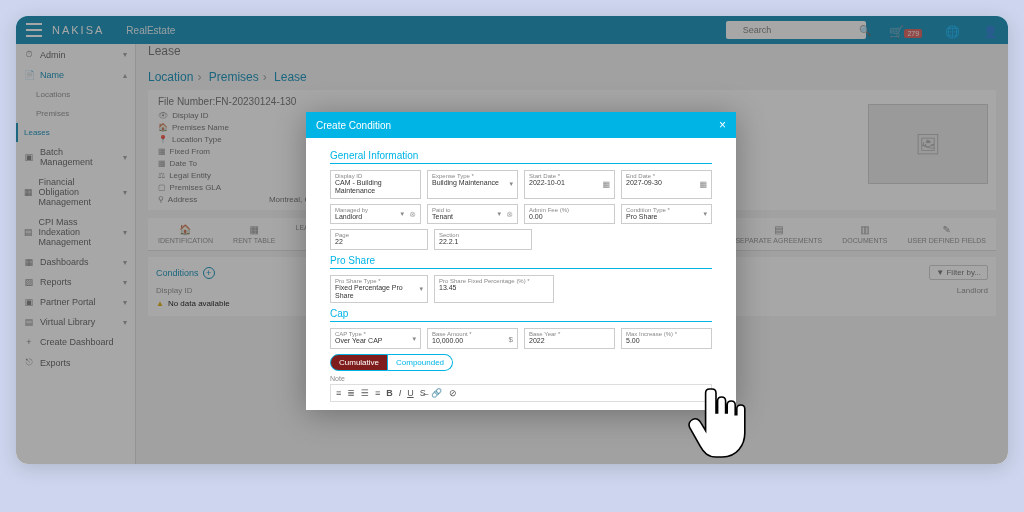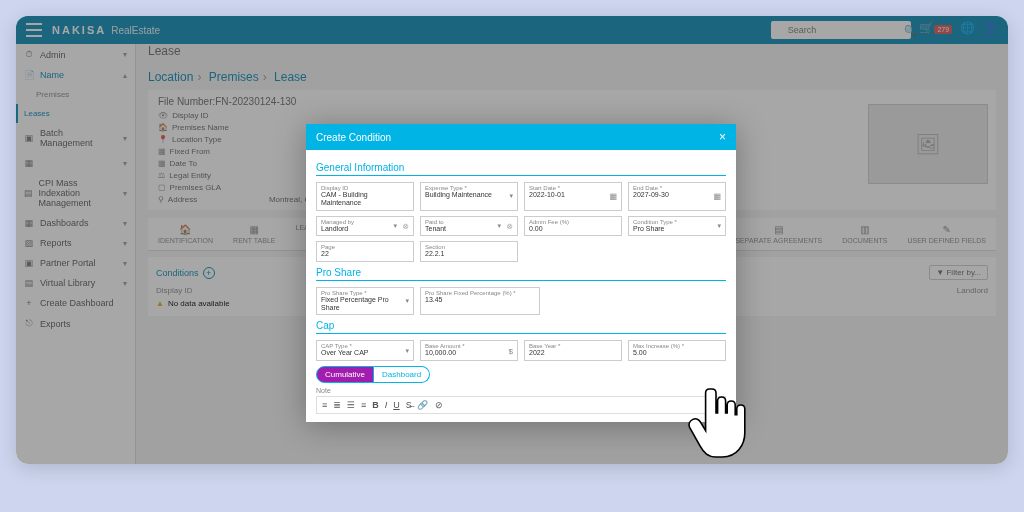--- a/index.html
+++ b/index.html
@@ -1,23 +1,23 @@
 <!DOCTYPE html>
 <html><head>
 <meta charset="utf-8">
 <style>
 *{box-sizing:border-box;margin:0;padding:0;font-family:Arial,sans-serif}
 body{background:#cdd6ee;padding:16px;width:1024px;height:512px;overflow:hidden;position:relative}
 .frame{width:992px;height:448px;background:#fff;border-radius:12px;overflow:hidden;position:relative;box-shadow:0 4px 20px rgba(0,0,0,0.15)}
 .topbar{height:28px;background:#0088b5;display:flex;align-items:center;padding:0 10px;color:#fff;font-size:11px}
 .menu-btn{width:16px;height:14px;display:flex;flex-direction:column;justify-content:space-between;margin-right:10px}
 .menu-btn span{height:2px;background:#fff}
-.brand{letter-spacing:2px;font-weight:700}
-.brand-sub{margin-left:5px;font-size:10px;opacity:0.9}
-.topbar-right{margin-left:auto;display:flex;align-items:flex-start;gap:8px}
+.brand{letter-spacing:2px;font-weight:400}
+.brand-sub{margin-left:22px;font-size:10px;opacity:0.9}
+.topbar-right{margin-left:auto;display:flex;align-items:flex-end;gap:23px}
 .search-box{background:#fff;height:18px;width:140px;display:flex;align-items:center;padding:0 6px;border-radius:2px}
 .search-box input{border:0;outline:0;font-size:9px;flex:1;background:transparent}
 .search-box .sico{color:#888;font-size:10px}
 .badge{background:#d9534f;color:#fff;font-size:7px;padding:1px 3px;border-radius:2px}
 .tico{color:#fff;font-size:12px}
 .body{display:flex;height:calc(100% - 28px)}
 .sidebar{width:120px;background:#fff;border-right:1px solid #ddd;font-size:9px;color:#555}
 .sidebar .item{padding:5px 8px;display:flex;align-items:center;gap:6px;cursor:pointer}
 .sidebar .item.active{color:#0088b5}
 .sidebar .sub{padding-left:20px;font-size:8px;color:#888}
@@ -36,35 +36,35 @@
 .tab{padding:6px 10px;text-align:center;display:flex;flex-direction:column;align-items:center;gap:2px}
 .tab .ticon{font-size:10px}
 .cond{margin:6px 12px;background:#fff;padding:8px;font-size:9px}
 .cond-head{color:#0088b5;display:flex;align-items:center;gap:4px}
 .plus-circ{border:1px solid #0088b5;border-radius:50%;width:12px;height:12px;display:inline-flex;align-items:center;justify-content:center;font-size:9px}
 .cond-sub{font-size:8px;color:#888;margin-top:6px;display:flex;justify-content:space-between}
 .filter-btn{border:1px solid #ccc;padding:2px 6px;font-size:8px;color:#666;border-radius:2px}
 .warn{color:#e0a800;margin-right:4px}
 .img-ph{position:absolute;right:20px;top:60px;width:120px;height:80px;background:#e8e8e8;border:1px solid #ccc;display:flex;align-items:center;justify-content:center;color:#aaa;font-size:20px}
 .overlay{position:absolute;inset:0;background:rgba(60,60,60,0.45)}
-.modal{position:absolute;left:290px;top:108px;width:430px;background:#fff;box-shadow:0 4px 30px rgba(0,0,0,0.3);font-size:9px}
+.modal{position:absolute;left:290px;top:96px;width:430px;background:#fff;box-shadow:0 4px 30px rgba(0,0,0,0.3);font-size:9px}
 .modal-head{background:#00b4e6;color:#fff;padding:6px 10px;display:flex;align-items:center;font-size:10px}
 .modal-head .close{margin-left:auto;cursor:pointer;font-size:12px}
-.modal-body{padding:8px 10px}
+.modal-body{padding:8px 24px}
 .sec-title{color:#00b4e6;font-size:10px;border-bottom:1px solid #00b4e6;padding-bottom:2px;margin:4px 0 6px}
 .form-row{display:flex;gap:6px;margin-bottom:5px}
 .form-field{border:1px solid #ccc;padding:2px 4px;flex:1;min-width:0;position:relative}
 .form-field .lbl{font-size:6px;color:#888;line-height:1}
 .form-field .val{font-size:7px;color:#333;line-height:1.2}
 .form-field .caret{position:absolute;right:4px;top:50%;transform:translateY(-50%);font-size:7px;color:#888}
 .form-field .cal{position:absolute;right:4px;top:50%;transform:translateY(-50%);font-size:8px;color:#888}
 .form-field .clr{position:absolute;right:4px;top:50%;transform:translateY(-50%);font-size:8px;color:#aaa}
 .toggle{display:flex;margin:4px 0}
 .toggle span{padding:3px 8px;font-size:8px;border:1px solid #00b4e6}
-.toggle .on{background:#a21caf;color:#fff;border-radius:10px 0 0 10px}
+.toggle .on{background:#7f1d1d;color:#fff;border-radius:10px 0 0 10px}
 .toggle .off{color:#00b4e6;border-radius:0 10px 10px 0;border-left:0}
 .note-lbl{font-size:7px;color:#888;margin-top:4px}
 .toolbar{display:flex;gap:6px;border:1px solid #ddd;padding:3px 5px;margin-top:2px}
 .toolbar span{font-size:9px;color:#555;cursor:pointer}
 .cursor{position:absolute;left:680px;top:380px;pointer-events:none}
 .cursor svg{width:80px;height:90px}
 </style>
 </head>
 <body>
 
@@ -93,29 +93,31 @@
       <div class="item">
           <span class="ico">⏱</span>
           <span>Admin</span>
           <span class="chev">▾</span>
         </div>
       <div class="item active">
           <span class="ico">📄</span>
           <span>Name</span>
           <span class="chev">▴</span>
         </div>
+      <div class="item sub">Locations</div>
       <div class="item sub">Premises</div>
       <div class="item sub active">Leases</div>
       <div class="item">
           <span class="ico">▣</span>
           <span>Batch Management</span>
           <span class="chev">▾</span>
         </div>
       <div class="item">
           <span class="ico">▦</span>
+          <span>Financial Obligation Management</span>
           <span class="chev">▾</span>
         </div>
       <div class="item">
           <span class="ico">▤</span>
           <span>CPI Mass Indexation Management</span>
           <span class="chev">▾</span>
         </div>
       <div class="item">
           <span class="ico">▦</span>
           <span>Dashboards</span>
@@ -309,21 +311,21 @@
             <div class="lbl">Base Year *</div>
             <div class="val">2022</div>
           </div>
         <div class="form-field">
             <div class="lbl">Max Increase (%) *</div>
             <div class="val">5.00</div>
           </div>
       </div>
       <div class="toggle">
         <span class="on">Cumulative</span>
-        <span class="off">Dashboard</span>
+        <span class="off">Compounded</span>
       </div>
       <div class="note-lbl">Note</div>
       <div class="toolbar">
         <span>≡</span>
         <span>≣</span>
         <span>☰</span>
         <span>≡</span>
         <span><b>B</b></span>
         <span><i>I</i></span>
         <span><u>U</u></span>

